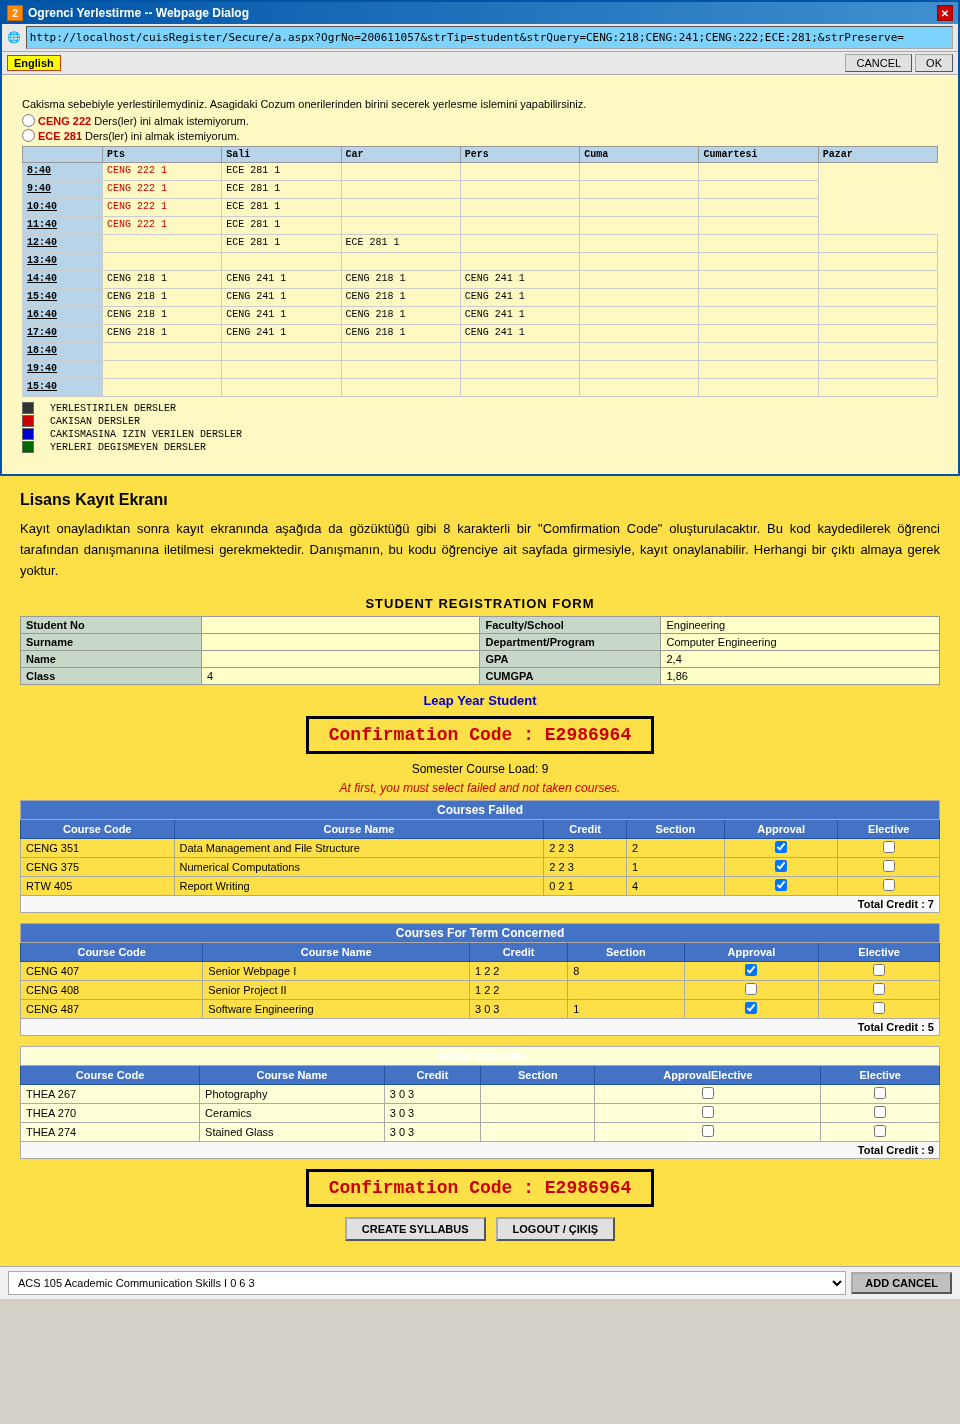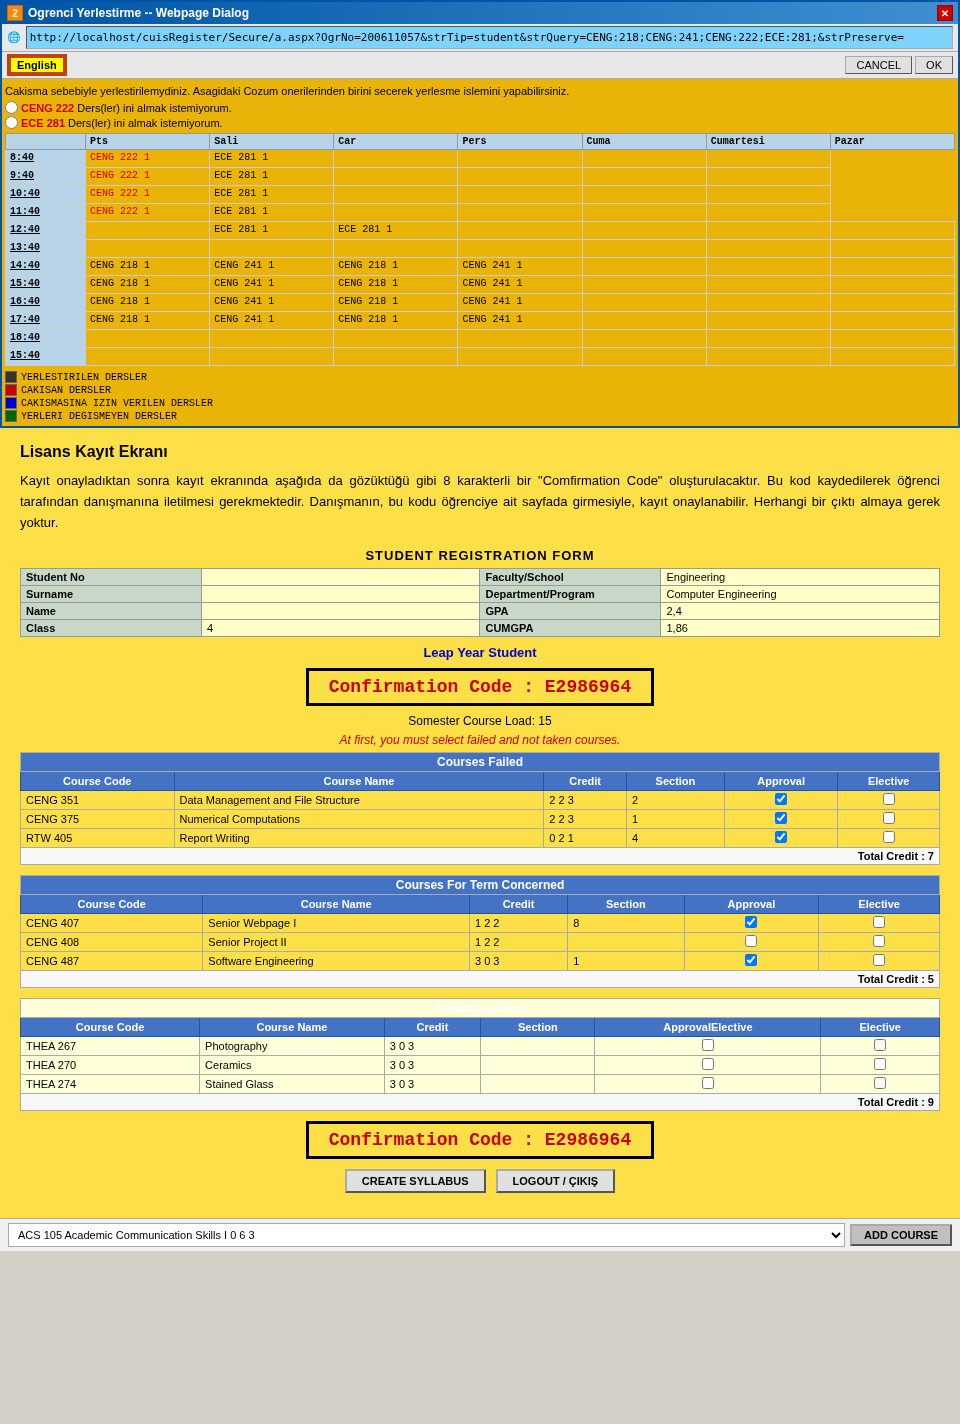--- a/index.html
+++ b/index.html
@@ -51,39 +51,39 @@
     .toolbar {
       background: #e8e8e8;
       border-bottom: 1px solid #aaa;
       padding: 2px 5px;
       display: flex;
       align-items: center;
       justify-content: space-between;
     }
     .lang-btn {
       background: #ffff00;
-      border: 4px solid #c2410c;
+      border: 1px solid #c2410c;
       padding: 1px 6px;
       font-size: 11px;
       font-weight: bold;
       cursor: pointer;
     }
     .toolbar-buttons { display: flex; gap: 3px; }
     .toolbar-btn {
       background: #e0e0e0;
       border: 1px outset #aaa;
       padding: 2px 10px;
       font-size: 11px;
       cursor: pointer;
     }
 
     
     .content {
-      background: #eab308;
-      padding: 3px;
+      background: #fef9c3;
+      padding: 20px;
     }
 
     
     .warning-text {
       font-size: 11px;
       padding: 3px 0;
       color: black;
     }
 
     
@@ -131,21 +131,21 @@
 
     
     .legend {
       margin-top: 5px;
       font-size: 10px;
       font-family: 'Courier New', monospace;
     }
     .legend-item {
       display: flex;
       align-items: center;
-      gap: 4px;
+      gap: 16px;
       margin: 1px 0;
     }
     .legend-box {
       width: 12px;
       height: 12px;
       border: 1px solid #666;
     }
 
     
     .main-content {
@@ -464,20 +464,30 @@
             <td>CENG 218 1</td>
             <td>CENG 241 1</td>
             <td>CENG 218 1</td>
             <td>CENG 241 1</td>
             <td></td>
             <td></td>
             <td></td>
           </tr>
           <tr>
             <td class="time-cell">18:40</td>
+            <td></td>
+            <td></td>
+            <td></td>
+            <td></td>
+            <td></td>
+            <td></td>
+            <td></td>
+          </tr>
+          <tr>
+            <td class="time-cell">19:40</td>
             <td></td>
             <td></td>
             <td></td>
             <td></td>
             <td></td>
             <td></td>
             <td></td>
           </tr>
           <tr>
             <td class="time-cell">15:40</td>
@@ -548,21 +558,21 @@
   </tbody>
     </table>
 
   <div class="leap-year">Leap Year Student</div>
 
   <div class="confirmation-code-box">
     <div class="confirmation-code">Confirmation Code : E2986964</div>
   </div>
 
   <div class="semester-load">
-    <span>Somester Course Load: 15</span>
+    <span>Somester Course Load: 9</span>
   </div>
 
   <div class="failed-courses-msg">At first, you must select failed and not taken courses.</div>
 
   <div class="course-section">
     <table class="course-table">
       <tbody>
           <tr>
         <td colspan="6" class="section-header-cell">Courses Failed</td>
       </tr>
@@ -714,14 +724,14 @@
   <div class="bottom-buttons">
     <button class="syllabus-btn">CREATE SYLLABUS</button>
     <button class="syllabus-btn">LOGOUT / ÇIKIŞ</button>
   </div>
 </div>
 
 <div class="bottom-bar">
   <select class="course-dropdown">
     <option>ACS 105 Academic Communication Skills I 0 6 3</option>
   </select>
-  <button class="add-course-btn">ADD COURSE</button>
+  <button class="add-course-btn">ADD CANCEL</button>
 </div>
 
 </body></html>

